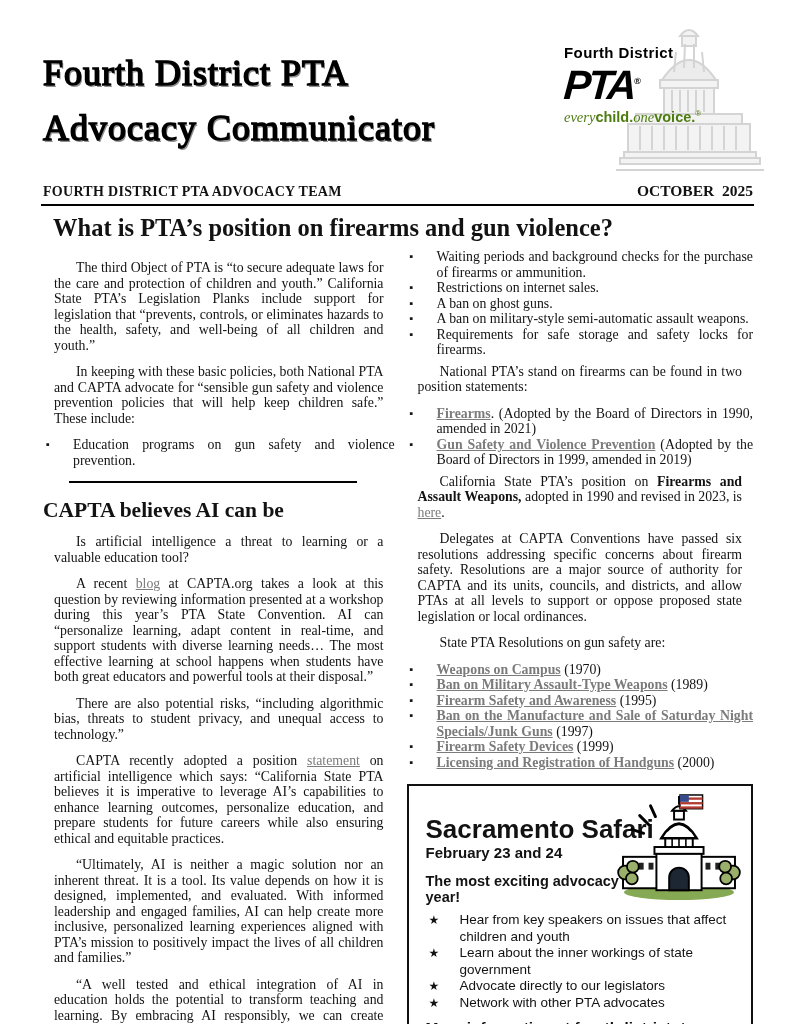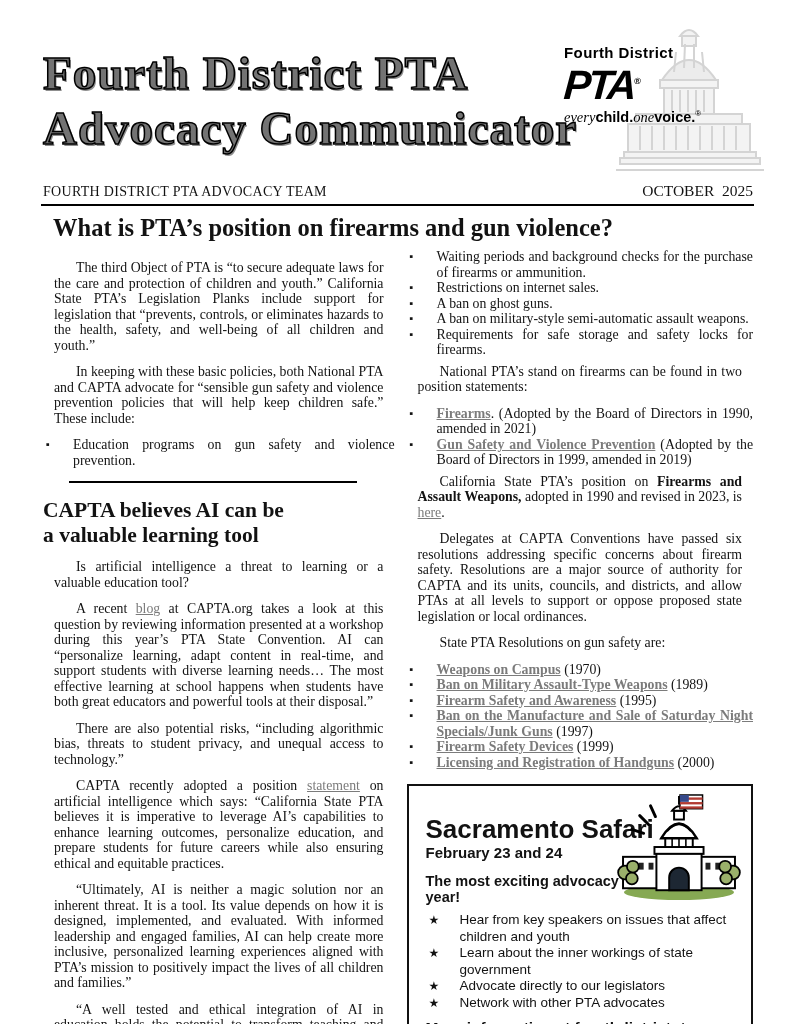--- a/index.html
+++ b/index.html
@@ -2,36 +2,36 @@
 <html><head>
 <meta charset="utf-8">
 <style>
   html,body{margin:0;padding:0;background:#fff;}
   .page{position:relative;width:794px;height:1024px;background:#fff;overflow:hidden;
         font-family:"Liberation Serif", serif;color:#121212;}
 
   
   .header{position:relative;height:182px;}
   .nameplate{position:absolute;left:43px;top:46px;}
-  .np-line{font-size:47px;line-height:55px;font-weight:bold;letter-spacing:1px;
-           color:#737373;-webkit-text-stroke:1.5px #000;
+  .np-line{font-size:36px;line-height:55px;font-weight:normal;letter-spacing:1px;
+           color:#000000;-webkit-text-stroke:1.5px #000;
            text-shadow:1.5px 1.5px 0 #8f8f8f, 0 0 1px #000;}
   .logo{position:absolute;top:28px;right:34px;width:196px;height:150px;}
   .logo svg.wm{position:absolute;right:-4px;top:0;z-index:0;}
   .logo-text{position:relative;z-index:1;padding-top:16px;font-family:"Liberation Sans",sans-serif;}
   .logo-org{font-size:15px;font-weight:bold;letter-spacing:.4px;color:#000;}
   .logo-acronym{font-size:41px;font-weight:bold;font-style:italic;letter-spacing:-3px;
                 line-height:40px;color:#000;transform:skewX(-4deg);transform-origin:left;}
   .logo-acronym .reg{font-size:9px;font-style:normal;letter-spacing:0;vertical-align:super;}
-  .logo-tagline{margin-top:4px;font-size:14.5px;color:#000000;white-space:nowrap;}
+  .logo-tagline{margin-top:4px;font-size:14.5px;color:#4d7c0f;white-space:nowrap;}
   .logo-tagline .it{font-family:"Liberation Serif",serif;font-style:italic;}
   .logo-tagline .bd{font-family:"Liberation Sans",sans-serif;font-weight:bold;}
   .logo-tagline .reg2{font-size:8px;vertical-align:super;}
 
-  .team-row{display:flex;justify-content:space-between;align-items:flex-end;margin:0 41px 0 43px;}
+  .team-row{display:flex;justify-content:space-between;align-items:flex-end;margin:0 41px 0 43px;font-weight:bold;}
   .team{font-size:14px;letter-spacing:.3px;}
   .issue{font-size:15.5px;white-space:pre;}
   .rule{border-top:2.3px solid #000;margin:4px 40px 0 41px;}
 
   .headline{margin:7px 43px 0 53px;font-size:24.5px;line-height:29px;font-weight:bold;}
 
   
   .columns{display:flex;gap:12px;margin:7px 41px 0 43px;font-size:13.8px;line-height:15.5px;}
   .col{text-align:justify;}
   .col.left{width:352px;}
@@ -130,21 +130,20 @@
 
       <div class="bullet">
         <span class="bmark">▪</span>
         <span class="btxt">Education programs on gun safety and violence prevention.</span>
       </div>
 
       <div class="col-divider"></div>
 
       <h3 class="section-heading">
         <span>CAPTA believes AI can be</span><br>
-        <span>a valuable learning tool</span>
       </h3>
 
       <p>Is artificial intelligence a threat to learning or a valuable education tool?</p>
       <p><span>A recent </span><a class="link">blog</a><span> at CAPTA.org takes a look at this question by reviewing information presented at a workshop during this year’s PTA State Convention. AI can “personalize learning, adapt content in real-time, and support students with diverse learning needs… The most effective learning at school happens when students have both great educators and powerful tools at their disposal.”</span></p>
       <p>There are also potential risks, “including algorithmic bias, threats to student privacy, and unequal access to technology.”</p>
       <p><span>CAPTA recently adopted a position </span><a class="link">statement</a><span> on artificial intelligence which says: “California State PTA believes it is imperative to leverage AI’s capabilities to enhance learning outcomes, personalize education, and prepare students for future careers while also ensuring ethical and equitable practices.</span></p>
       <p>“Ultimately, AI is neither a magic solution nor an inherent threat. It is a tool. Its value depends on how it is designed, implemented, and evaluated. With informed leadership and engaged families, AI can help create more inclusive, personalized learning experiences aligned with PTA’s mission to positively impact the lives of all children and families.”</p>
       <p>“A well tested and ethical integration of AI in education holds the potential to transform teaching and learning. By embracing AI responsibly, we can create inclusive and equitable educational opportunities that prepare all students for success in an ever-evolving world.”</p>
     </div>
 

